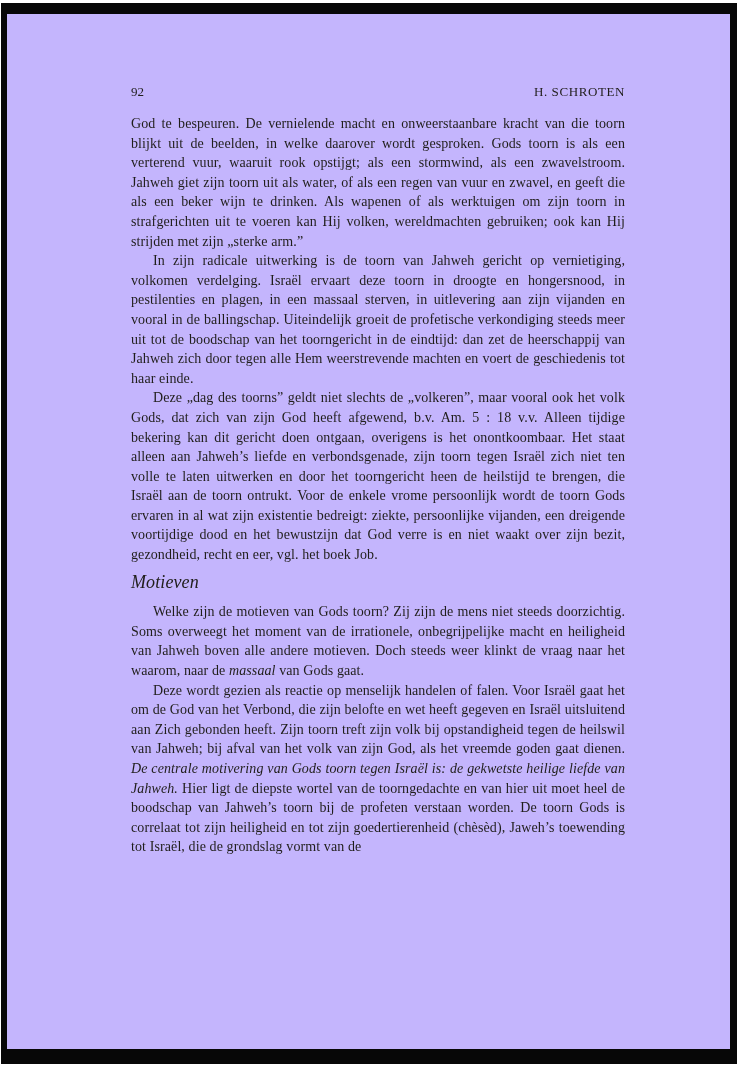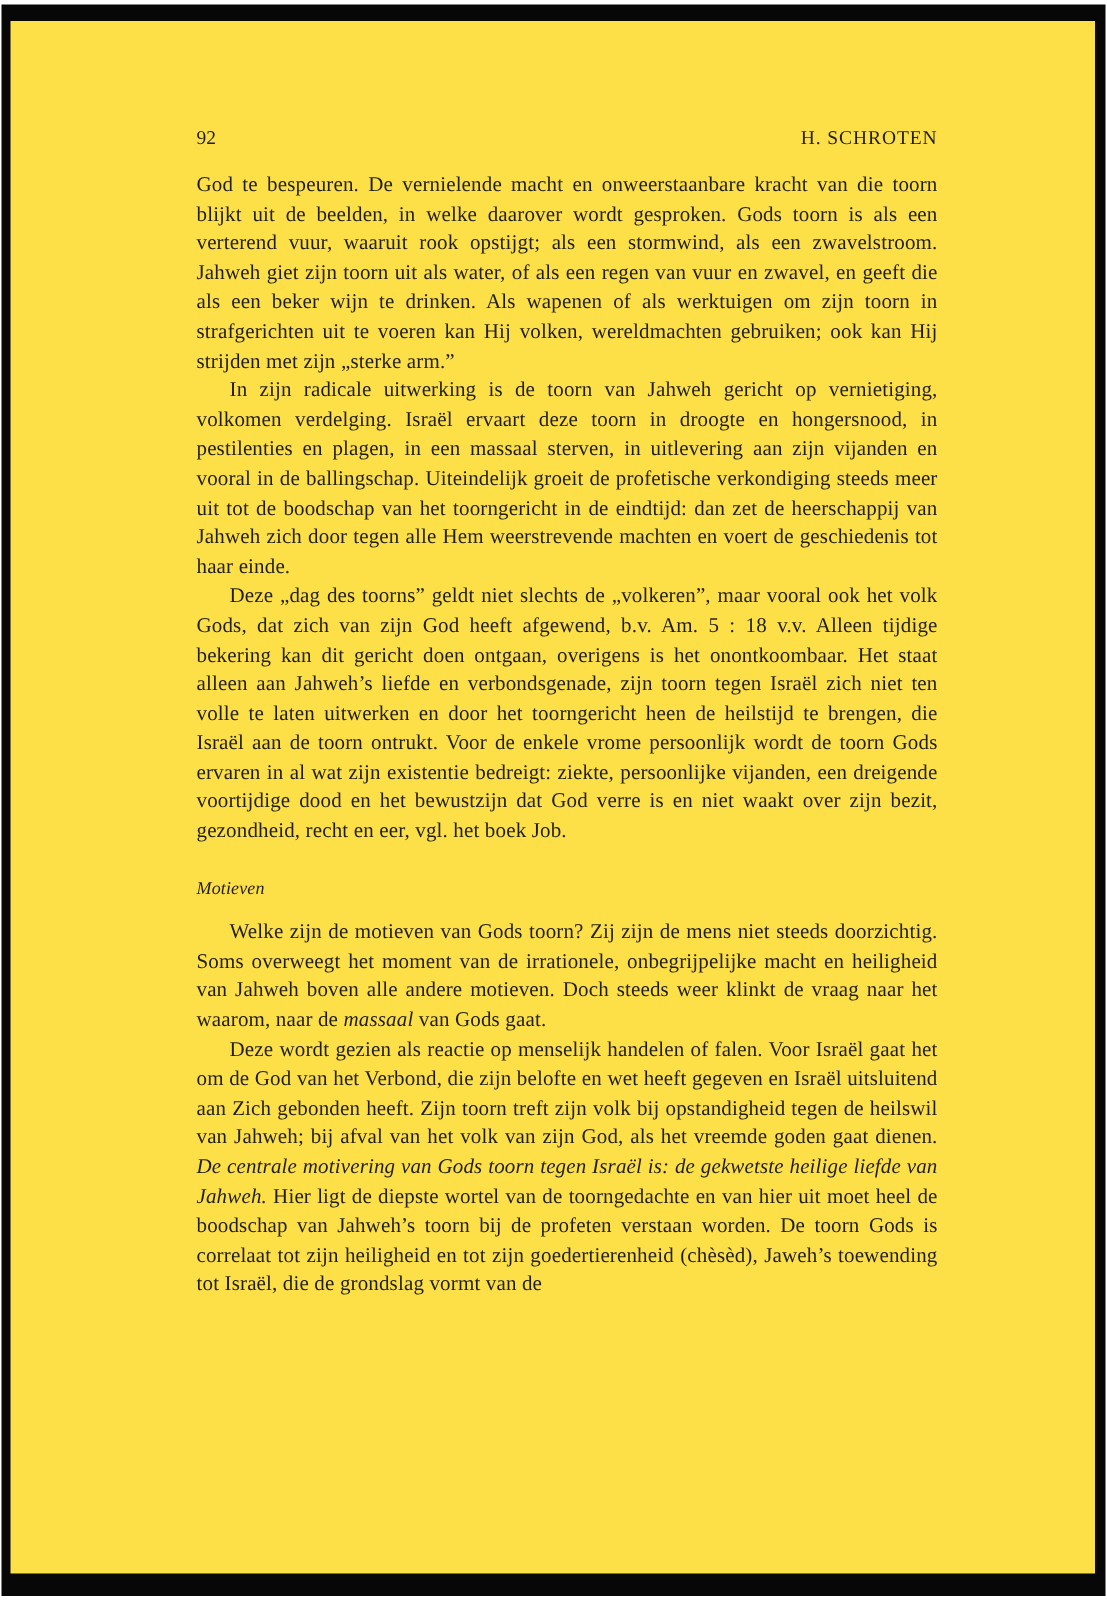--- a/index.html
+++ b/index.html
@@ -11,21 +11,21 @@
     overflow: hidden;
   }
   .scan-frame {
     position: absolute;
     top: 3px; left: 1px; right: 1px; bottom: 4px;
     background: #070707;
   }
   .page {
     position: absolute;
     top: 11px; left: 6px; right: 7px; bottom: 15px;
-    background: #fde047;
+    background: #c4b5fd;
     color: #201e1b;
   }
   .page-header {
     position: absolute;
     top: 70px; left: 124px; right: 105px;
     display: flex;
     justify-content: space-between;
     align-items: baseline;
     font-size: 13px;
   }
@@ -38,22 +38,22 @@
     font-size: 14px;
     line-height: 19.6px;
     letter-spacing: 0.1px;
     text-align: justify;
   }
   .para { text-align: justify; }
   .para.indent { text-indent: 22px; font-family: Liberation Serif, serif; }
   .section-heading {
     font-style: italic;
     font-weight: normal;
-    font-size: 12px;
-    margin-top: 18px;
+    font-size: 18px;
+    margin-top: 8px;
     margin-bottom: 10px;
     text-align: left;
   }
   .italic { font-style: italic; }
 </style>
 </head>
 <body>
 
 <div class="scan-frame">
   <div class="page">

